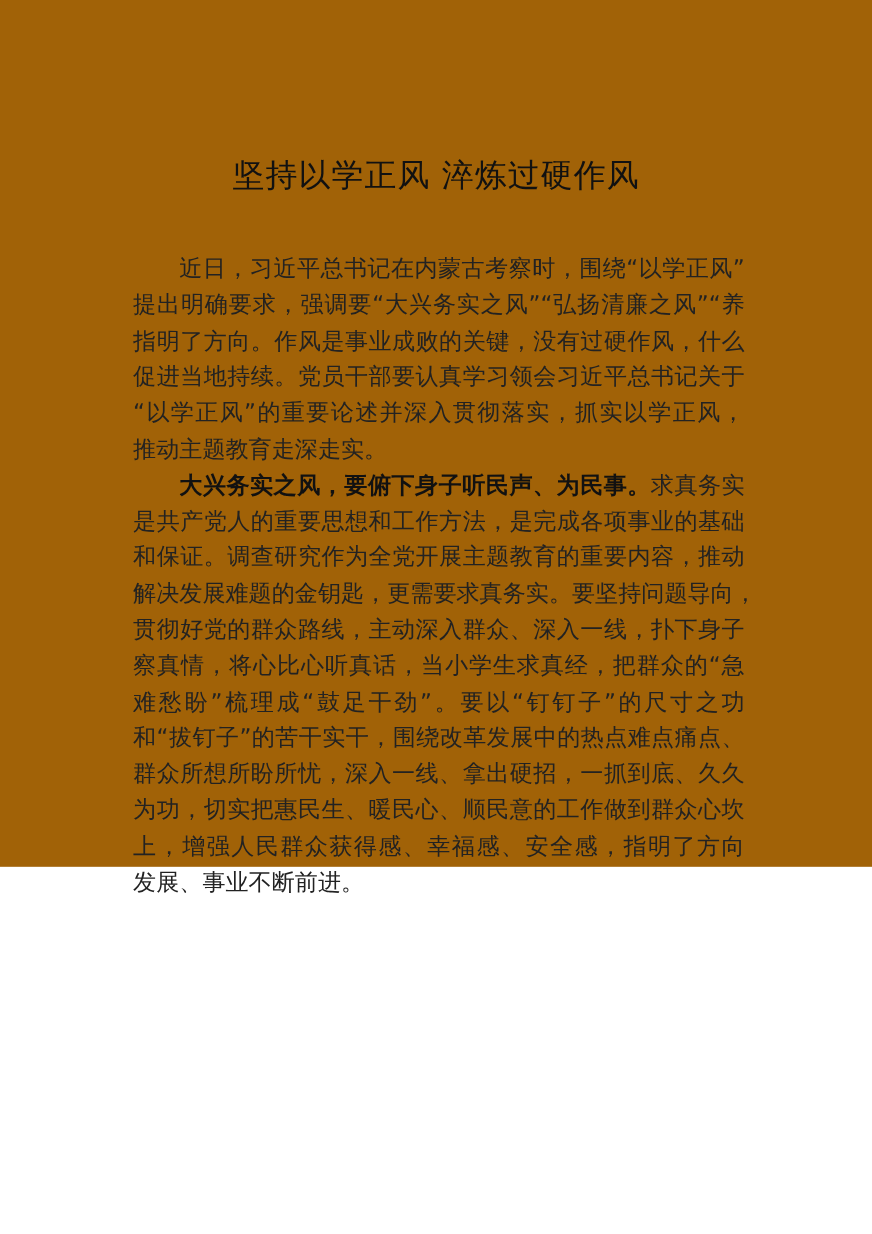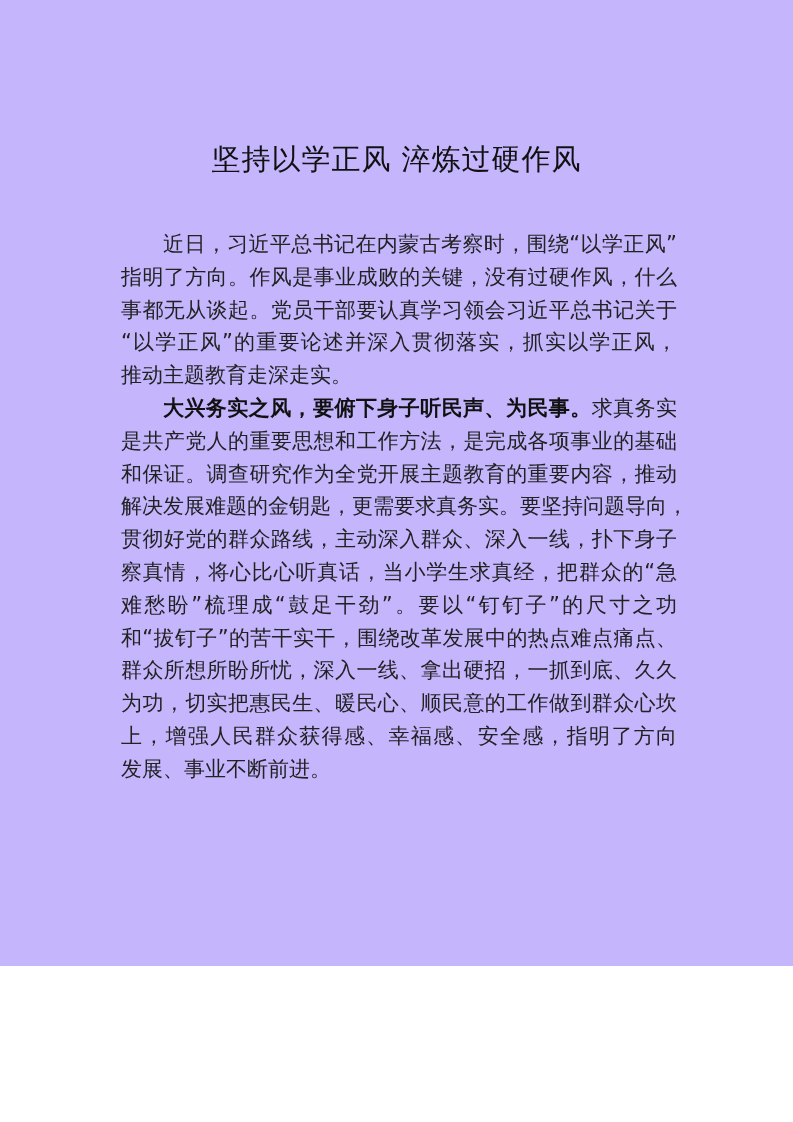--- a/index.html
+++ b/index.html
@@ -1,39 +1,40 @@
 <!DOCTYPE html>
 <html><head>
 <meta charset="utf-8">
 <style>
   html, body { margin: 0; padding: 0; background: #ffffff; }
   body { width: 793px; height: 1122px; position: relative; overflow: hidden;
          font-family: "DejaVu Sans", "Liberation Sans", sans-serif; color: #1a1a1a; }
-  .page { position: absolute; left: 0; top: 0; width: 793px; height: 966px; background: #c4b5fd; }
+  .page { position: absolute; left: 0; top: 0; width: 793px; height: 788px; background: #a16207; }
   .title { position: absolute; top: 140px; left: 0; width: 793px; text-align: center;
            font-size: 29px; font-weight: normal; letter-spacing: 1px; color: #111; margin: 0; }
   .body { position: absolute; left: 121px; top: 228px; width: 556px; }
   .line { height: 32.8px; line-height: 32.8px; font-size: 21px; white-space: nowrap;
           text-align: justify; text-align-last: justify; color: #222; }
   .line.last { text-align-last: left; }
   .line.indent { padding-left: 42px; }
   .b { font-weight: bold; color: #111; }
 </style>
 </head>
 <body>
 
 <div class="page">
   <h1 class="title">坚持以学正风 淬炼过硬作风</h1>
 
   <div class="body">
 
     <div>
       <div class="line indent">近日，习近平总书记在内蒙古考察时，围绕“以学正风”</div>
+      <div class="line">提出明确要求，强调要“大兴务实之风”“弘扬清廉之风”“养</div>
       <div class="line">指明了方向。作风是事业成败的关键，没有过硬作风，什么</div>
-      <div class="line">事都无从谈起。党员干部要认真学习领会习近平总书记关于</div>
+      <div class="line">促进当地持续。党员干部要认真学习领会习近平总书记关于</div>
       <div class="line">“以学正风”的重要论述并深入贯彻落实，抓实以学正风，</div>
       <div class="line last">推动主题教育走深走实。</div>
     </div>
 
     <div>
       <div class="line indent"><span class="b">大兴务实之风，要俯下身子听民声、为民事。</span><span>求真务实</span></div>
       <div class="line">是共产党人的重要思想和工作方法，是完成各项事业的基础</div>
       <div class="line">和保证。调查研究作为全党开展主题教育的重要内容，推动</div>
       <div class="line">解决发展难题的金钥匙，更需要求真务实。要坚持问题导向，</div>
       <div class="line">贯彻好党的群众路线，主动深入群众、深入一线，扑下身子</div>

